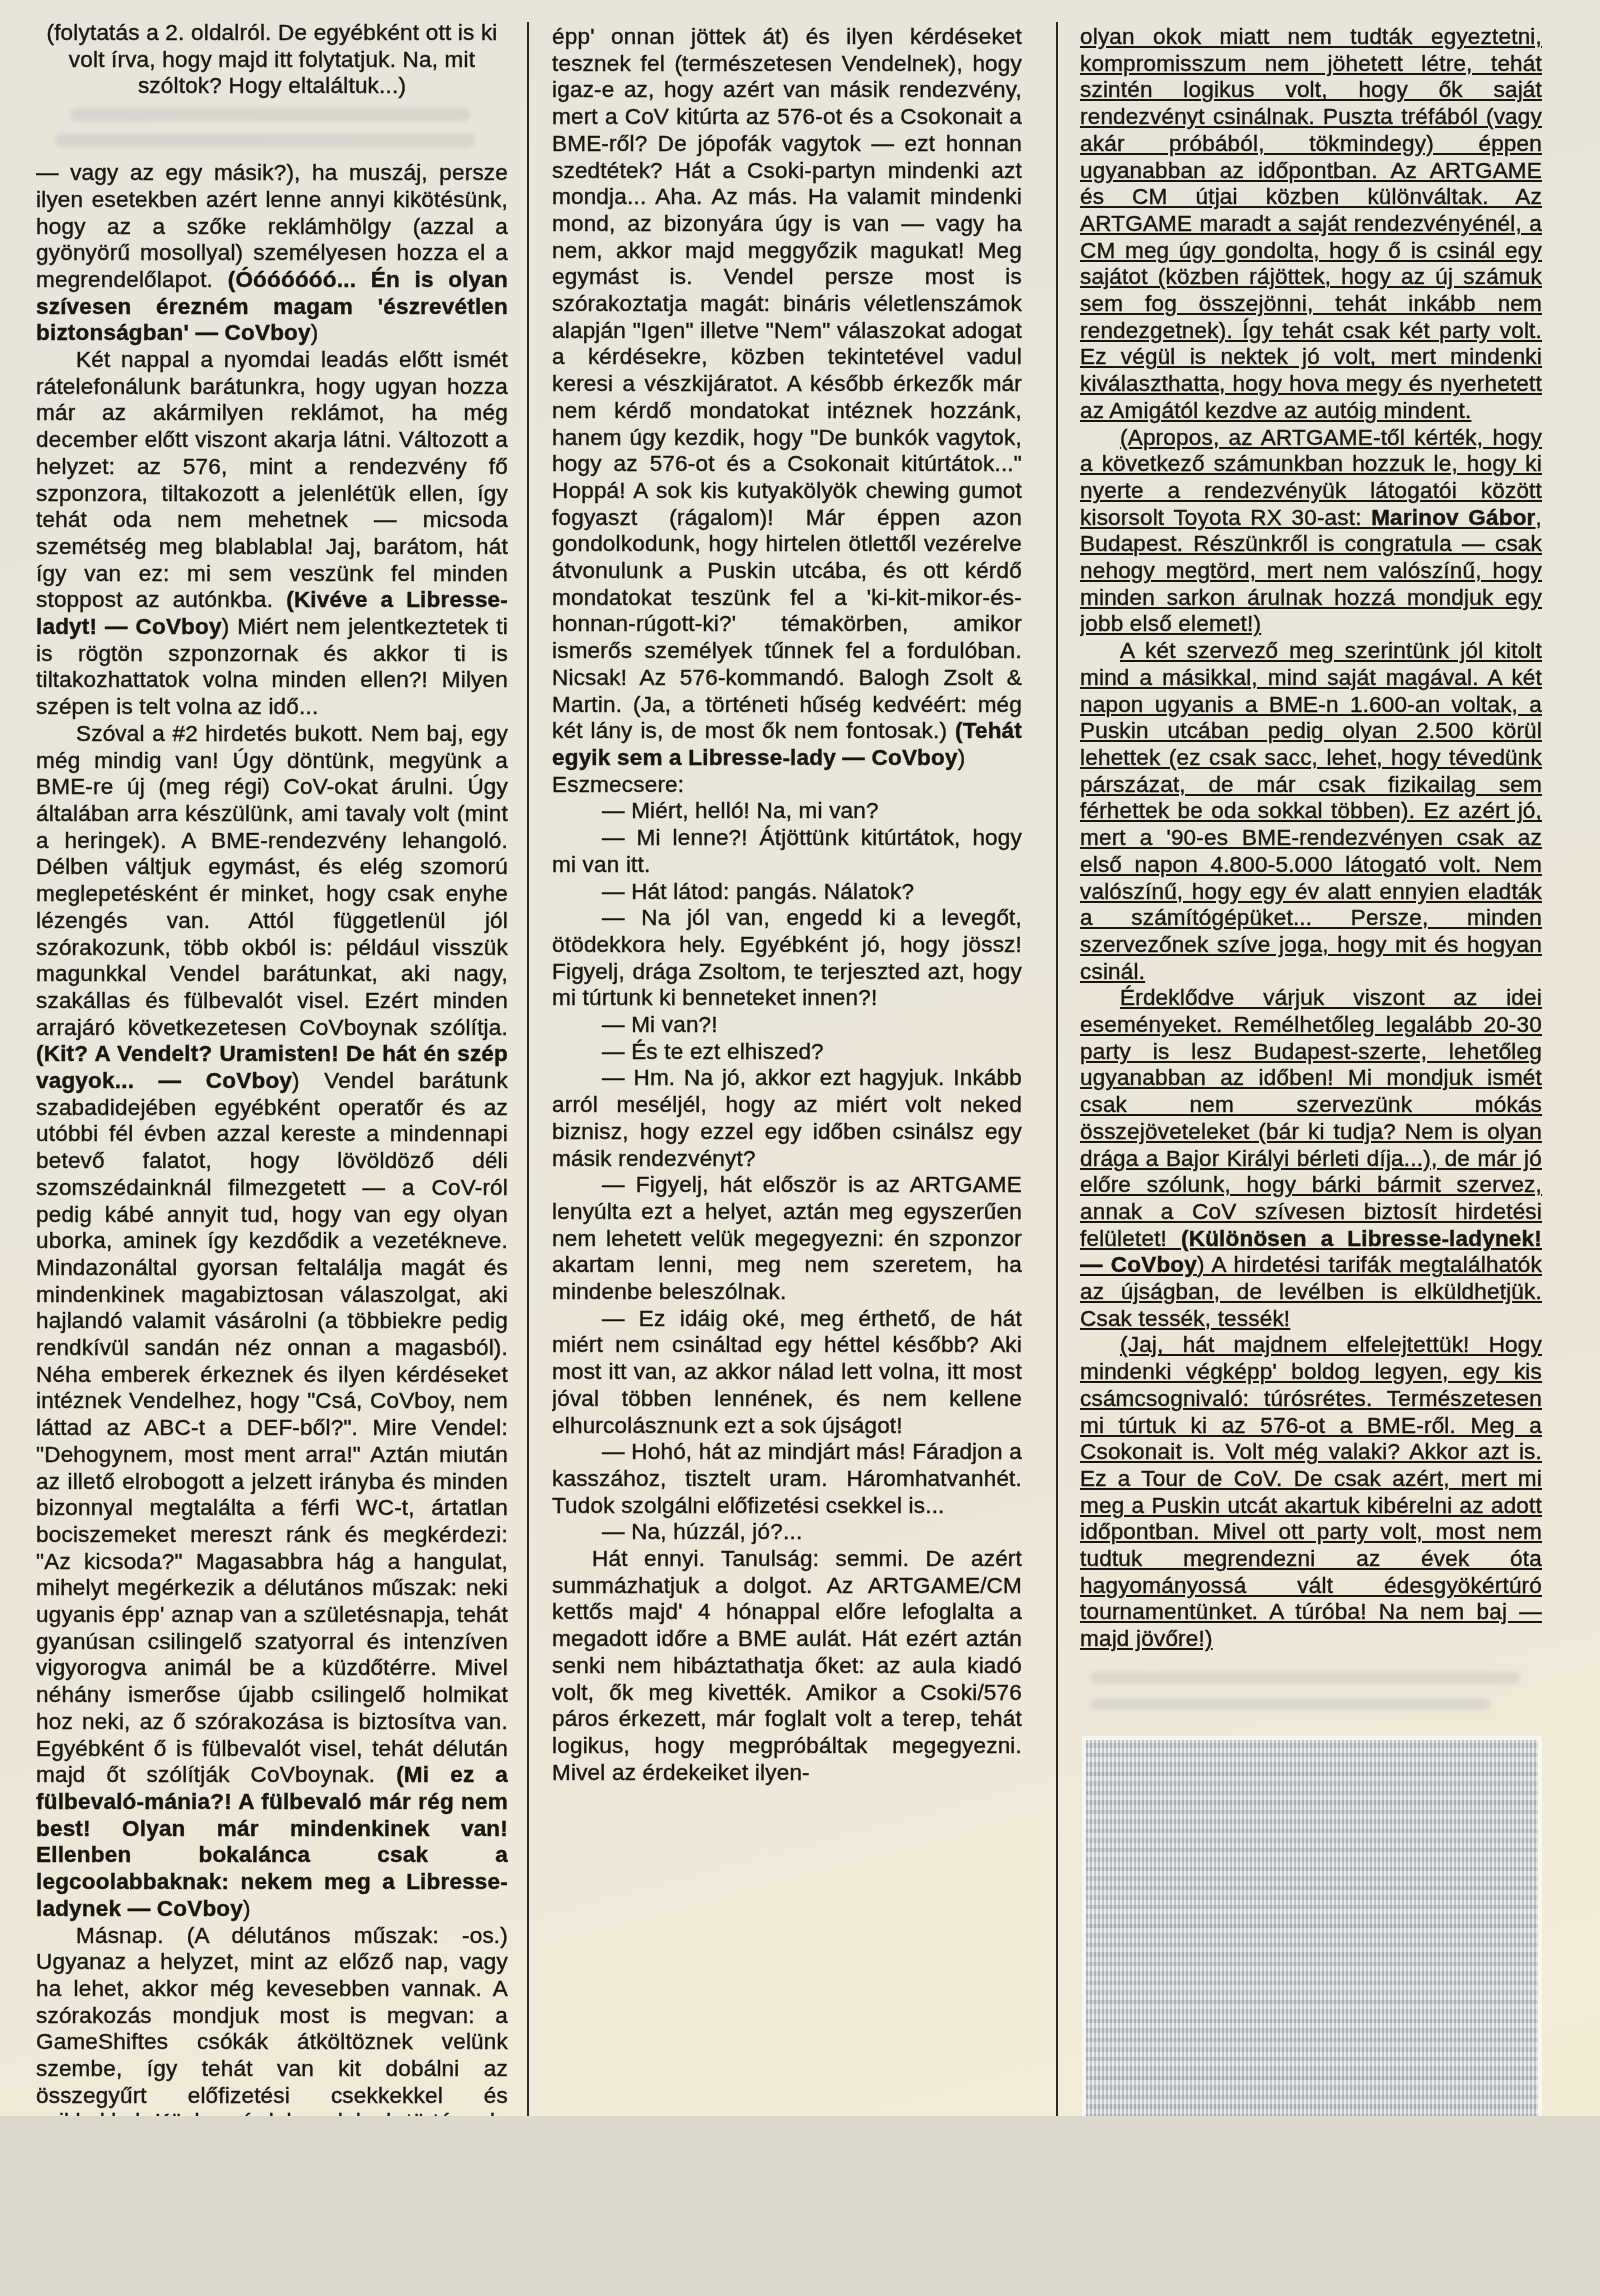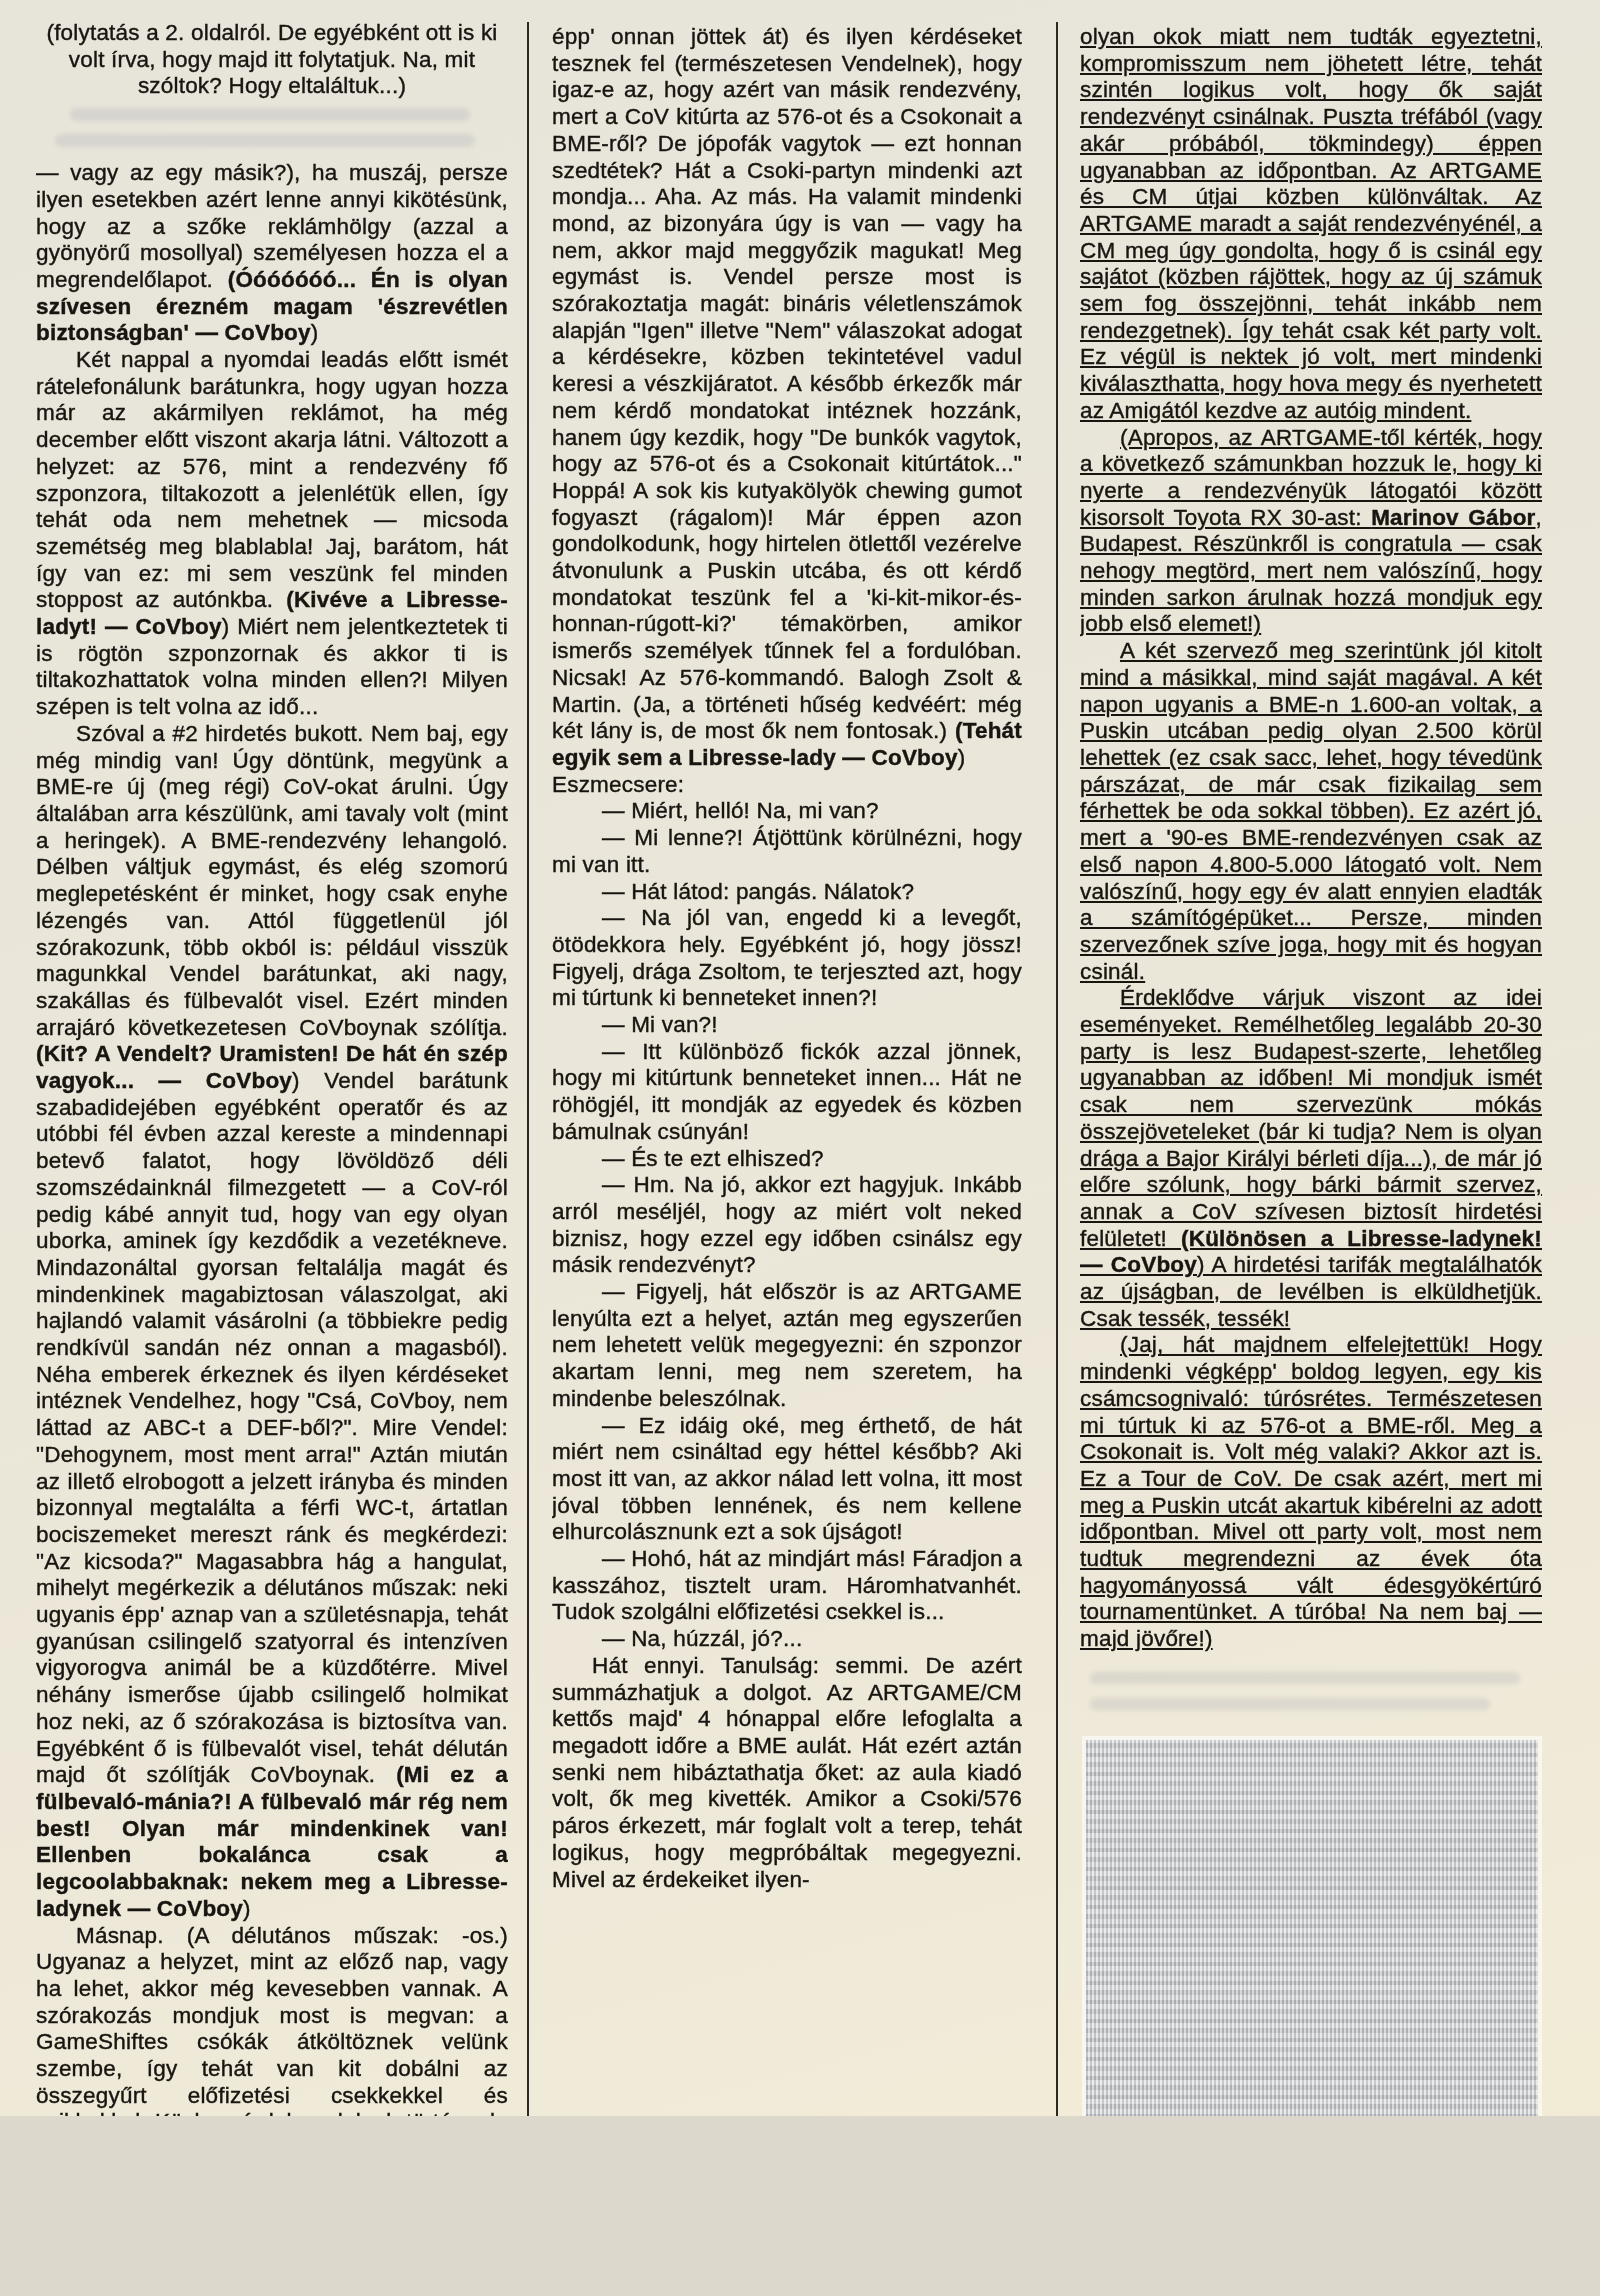--- a/index.html
+++ b/index.html
@@ -67,25 +67,24 @@
       <div class="spacer" style="height: 60px;"></div>
       <p class=""><span>— vagy az egy másik?), ha muszáj, persze ilyen esetekben azért lenne annyi kikötésünk, hogy az a szőke reklámhölgy (azzal a gyönyörű mosollyal) személyesen hozza el a megrendelőlapot. </span><span class="b">(Óóóóóóó... Én is olyan szívesen érezném magam 'észrevétlen biztonságban' — CoVboy</span><span>)</span></p>
       <p class=" ind"><span>Két nappal a nyomdai leadás előtt ismét rátelefonálunk barátunkra, hogy ugyan hozza már az akármilyen reklámot, ha még december előtt viszont akarja látni. Változott a helyzet: az 576, mint a rendezvény fő szponzora, tiltakozott a jelenlétük ellen, így tehát oda nem mehetnek — micsoda szemétség meg blablabla! Jaj, barátom, hát így van ez: mi sem veszünk fel minden stoppost az autónkba. </span><span class="b">(Kivéve a Libresse-ladyt! — CoVboy</span><span>) Miért nem jelentkeztetek ti is rögtön szponzornak és akkor ti is tiltakozhattatok volna minden ellen?! Milyen szépen is telt volna az idő...</span></p>
       <p class=" ind"><span>Szóval a #2 hirdetés bukott. Nem baj, egy még mindig van! Úgy döntünk, megyünk a BME-re új (meg régi) CoV-okat árulni. Úgy általában arra készülünk, ami tavaly volt (mint a heringek). A BME-rendezvény lehangoló. Délben váltjuk egymást, és elég szomorú meglepetésként ér minket, hogy csak enyhe lézengés van. Attól függetlenül jól szórakozunk, több okból is: például visszük magunkkal Vendel barátunkat, aki nagy, szakállas és fülbevalót visel. Ezért minden arrajáró következetesen CoVboynak szólítja. </span><span class="b">(Kit? A Vendelt? Uramisten! De hát én szép vagyok... — CoVboy</span><span>) Vendel barátunk szabadidejében egyébként operatőr és az utóbbi fél évben azzal kereste a mindennapi betevő falatot, hogy lövöldöző déli szomszédainknál filmezgetett — a CoV-ról pedig kábé annyit tud, hogy van egy olyan uborka, aminek így kezdődik a vezetékneve. Mindazonáltal gyorsan feltalálja magát és mindenkinek magabiztosan válaszolgat, aki hajlandó valamit vásárolni (a többiekre pedig rendkívül sandán néz onnan a magasból). Néha emberek érkeznek és ilyen kérdéseket intéznek Vendelhez, hogy "Csá, CoVboy, nem láttad az ABC-t a DEF-ből?". Mire Vendel: "Dehogynem, most ment arra!" Aztán miután az illető elrobogott a jelzett irányba és minden bizonnyal megtalálta a férfi WC-t, ártatlan bociszemeket mereszt ránk és megkérdezi: "Az kicsoda?" Magasabbra hág a hangulat, mihelyt megérkezik a délutános műszak: neki ugyanis épp' aznap van a születésnapja, tehát gyanúsan csilingelő szatyorral és intenzíven vigyorogva animál be a küzdőtérre. Mivel néhány ismerőse újabb csilingelő holmikat hoz neki, az ő szórakozása is biztosítva van. Egyébként ő is fülbevalót visel, tehát délután majd őt szólítják CoVboynak. </span><span class="b">(Mi ez a fülbevaló-mánia?! A fülbevaló már rég nem best! Olyan már mindenkinek van! Ellenben bokalánca csak a legcoolabbaknak: nekem meg a Libresse-ladynek — CoVboy</span><span>)</span></p>
       <p class=" ind"><span>Másnap. (A délutános műszak: -os.) Ugyanaz a helyzet, mint az előző nap, vagy ha lehet, akkor még kevesebben vannak. A szórakozás mondjuk most is megvan: a GameShiftes csókák átköltöznek velünk szembe, így tehát van kit dobálni az összegyűrt előfizetési csekkekkel és csikkekkel. Közben érdekes dolgok történnek: olyan emberek érkeznek, akik az előző nap a Csokis partyn voltak (vagy</span></p>
     </div>
   <div class="col" style="left:552px;width:470px;top:24px;">
       <p class=""><span>épp' onnan jöttek át) és ilyen kérdéseket tesznek fel (természetesen Vendelnek), hogy igaz-e az, hogy azért van másik rendezvény, mert a CoV kitúrta az 576-ot és a Csokonait a BME-ről? De jópofák vagytok — ezt honnan szedtétek? Hát a Csoki-partyn mindenki azt mondja... Aha. Az más. Ha valamit mindenki mond, az bizonyára úgy is van — vagy ha nem, akkor majd meggyőzik magukat! Meg egymást is. Vendel persze most is szórakoztatja magát: bináris véletlenszámok alapján "Igen" illetve "Nem" válaszokat adogat a kérdésekre, közben tekintetével vadul keresi a vészkijáratot. A később érkezők már nem kérdő mondatokat intéznek hozzánk, hanem úgy kezdik, hogy "De bunkók vagytok, hogy az 576-ot és a Csokonait kitúrtátok..." Hoppá! A sok kis kutyakölyök chewing gumot fogyaszt (rágalom)! Már éppen azon gondolkodunk, hogy hirtelen ötlettől vezérelve átvonulunk a Puskin utcába, és ott kérdő mondatokat teszünk fel a 'ki-kit-mikor-és-honnan-rúgott-ki?' témakörben, amikor ismerős személyek tűnnek fel a fordulóban. Nicsak! Az 576-kommandó. Balogh Zsolt &amp; Martin. (Ja, a történeti hűség kedvéért: még két lány is, de most ők nem fontosak.) </span><span class="b">(Tehát egyik sem a Libresse-lady — CoVboy</span><span>)</span></p>
       <p class=""><span>Eszmecsere:</span></p>
       <p class="dlg"><span>— Miért, helló! Na, mi van?</span></p>
-      <p class="dlg"><span>— Mi lenne?! Átjöttünk körülnézni, hogy mi van itt.</span></p>
+      <p class="dlg"><span>— Mi lenne?! Átjöttünk kitúrtátok, hogy mi van itt.</span></p>
       <p class="dlg"><span>— Hát látod: pangás. Nálatok?</span></p>
       <p class="dlg"><span>— Na jól van, engedd ki a levegőt, ötödekkora hely. Egyébként jó, hogy jössz! Figyelj, drága Zsoltom, te terjeszted azt, hogy mi túrtunk ki benneteket innen?!</span></p>
       <p class="dlg"><span>— Mi van?!</span></p>
-      <p class="dlg"><span>— Itt különböző fickók azzal jönnek, hogy mi kitúrtunk benneteket innen... Hát ne röhögjél, itt mondják az egyedek és közben bámulnak csúnyán!</span></p>
       <p class="dlg"><span>— És te ezt elhiszed?</span></p>
       <p class="dlg"><span>— Hm. Na jó, akkor ezt hagyjuk. Inkább arról meséljél, hogy az miért volt neked biznisz, hogy ezzel egy időben csinálsz egy másik rendezvényt?</span></p>
       <p class="dlg"><span>— Figyelj, hát először is az ARTGAME lenyúlta ezt a helyet, aztán meg egyszerűen nem lehetett velük megegyezni: én szponzor akartam lenni, meg nem szeretem, ha mindenbe beleszólnak.</span></p>
       <p class="dlg"><span>— Ez idáig oké, meg érthető, de hát miért nem csináltad egy héttel később? Aki most itt van, az akkor nálad lett volna, itt most jóval többen lennének, és nem kellene elhurcolásznunk ezt a sok újságot!</span></p>
       <p class="dlg"><span>— Hohó, hát az mindjárt más! Fáradjon a kasszához, tisztelt uram. Háromhatvanhét. Tudok szolgálni előfizetési csekkel is...</span></p>
       <p class="dlg"><span>— Na, húzzál, jó?...</span></p>
       <p class=" ind"><span>Hát ennyi. Tanulság: semmi. De azért summázhatjuk a dolgot. Az ARTGAME/CM kettős majd' 4 hónappal előre lefoglalta a megadott időre a BME aulát. Hát ezért aztán senki nem hibáztathatja őket: az aula kiadó volt, ők meg kivették. Amikor a Csoki/576 páros érkezett, már foglalt volt a terep, tehát logikus, hogy megpróbáltak megegyezni. Mivel az érdekeiket ilyen-</span></p>
     </div>
   <div class="col" style="left:1080px;width:462px;top:24px;text-decoration:underline;">
       <p class=""><span>olyan okok miatt nem tudták egyeztetni, kompromisszum nem jöhetett létre, tehát szintén logikus volt, hogy ők saját rendezvényt csinálnak. Puszta tréfából (vagy akár próbából, tökmindegy) éppen ugyanabban az időpontban. Az ARTGAME és CM útjai közben különváltak. Az ARTGAME maradt a saját rendezvényénél, a CM meg úgy gondolta, hogy ő is csinál egy sajátot (közben rájöttek, hogy az új számuk sem fog összejönni, tehát inkább nem rendezgetnek). Így tehát csak két party volt. Ez végül is nektek jó volt, mert mindenki kiválaszthatta, hogy hova megy és nyerhetett az Amigától kezdve az autóig mindent.</span></p>

